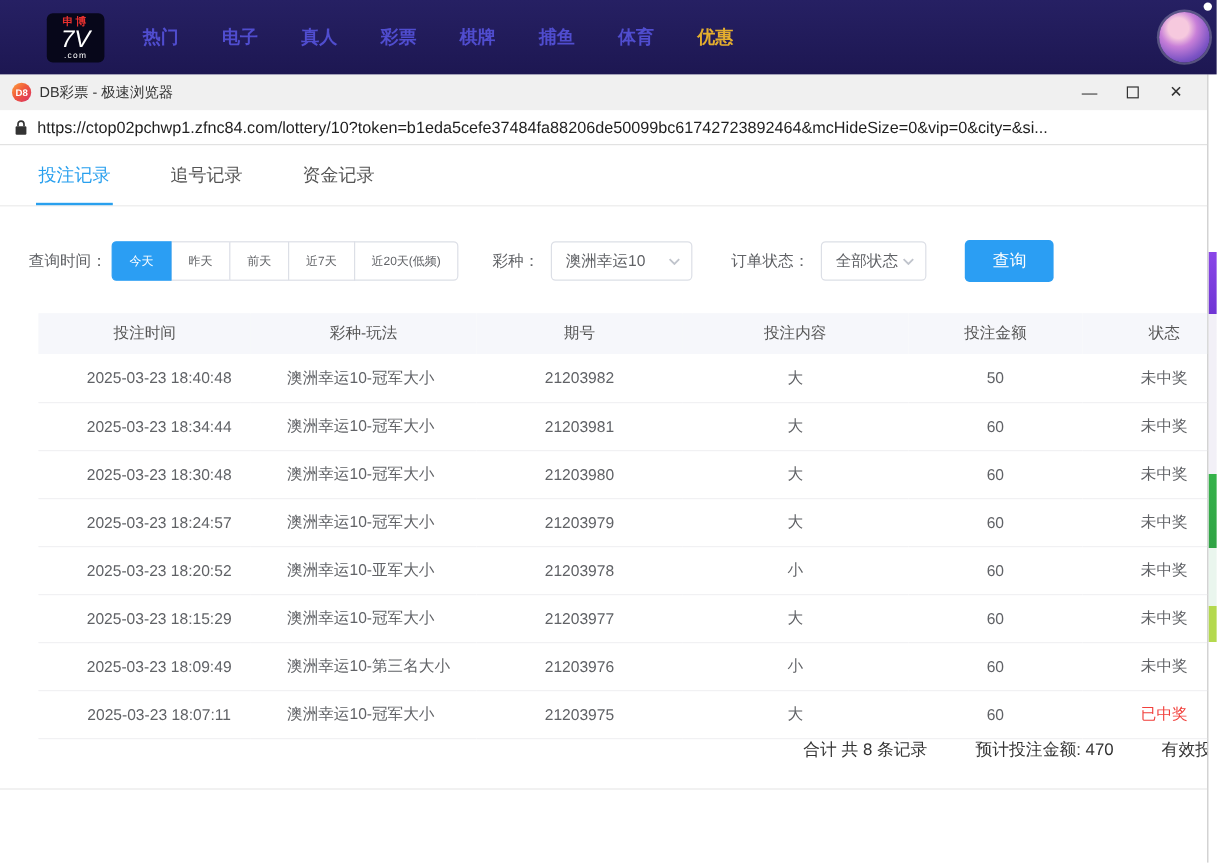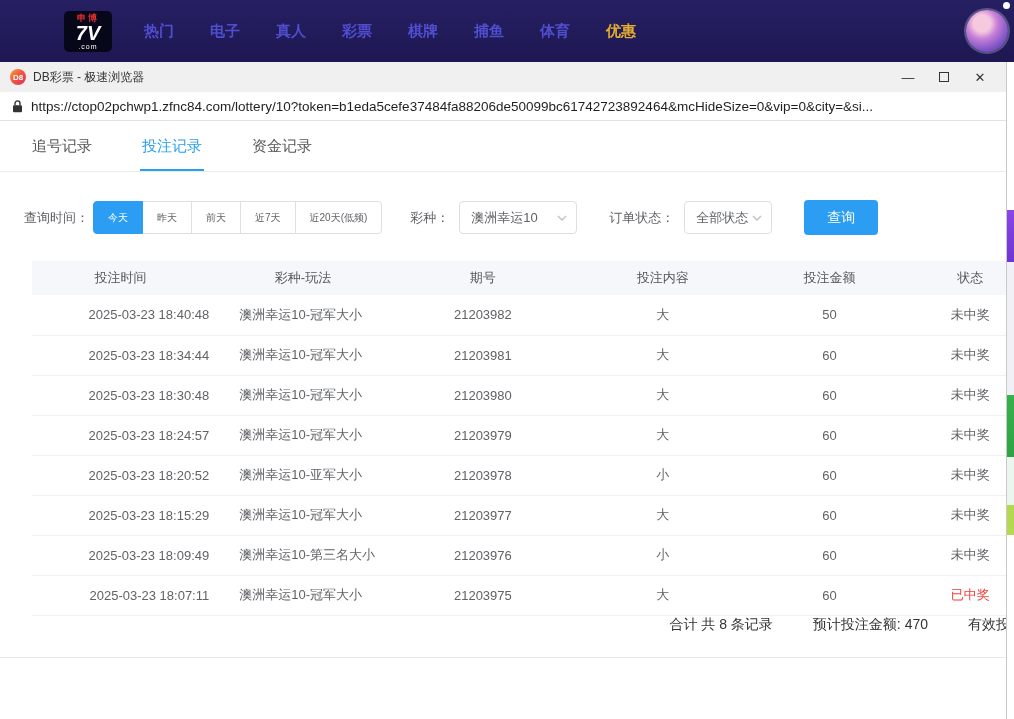--- a/index.html
+++ b/index.html
@@ -3,24 +3,24 @@
 <meta charset="utf-8">
 <style>
   * { margin:0; padding:0; box-sizing:border-box; }
   html,body { width:1014px; height:719px; overflow:hidden; background:#fff;
     font-family:"Liberation Sans","DejaVu Sans",sans-serif; position:relative; }
 
   
   .site-header { position:absolute; top:0; left:0; width:1014px; height:62px;
     background:linear-gradient(180deg,#262063 0%,#1d1752 100%);
     display:flex; align-items:center; z-index:5; }
-  .logo { margin-left:64px; width:48px; text-align:center; background:#07071a;
+  .logo { margin-left:39px; width:48px; text-align:center; background:#07071a;
     border-radius:5px; padding:3px 2px 2px; line-height:1; }
   .logo-top { color:#e8312f; font-size:9px; font-weight:bold; letter-spacing:2px; }
-  .logo-main { color:#fff; font-size:20px; font-weight:bold; font-style:italic; }
+  .logo-main { color:#fff; font-size:20px; font-weight:normal; font-style:italic; }
   .logo-suffix { color:#fff; font-size:7px; letter-spacing:1px; }
   .main-nav { display:flex; margin-left:32px; gap:36px; }
   .nav-item { color:#504dcf; font-size:15px; font-weight:bold; cursor:pointer; }
   .nav-item.gold { color:#e4ae2e; }
   .avatar { position:absolute; right:6px; top:10px; width:42px; height:42px;
     border-radius:50%; overflow:hidden;
     background:radial-gradient(circle at 38% 32%, #f6c9de 0 22%, #c77fd8 40%, #7b53c4 70%, #4d3693 100%);
     box-shadow:0 0 0 2px rgba(255,255,255,.25); }
   .avatar-dot { position:absolute; right:4px; top:2px; width:7px; height:7px;
     border-radius:50%; background:#fff; }
@@ -73,21 +73,21 @@
   
   table.bet-table { width:100%; border-collapse:collapse; margin-top:26px;
     table-layout:fixed;margin-left:32px; }
   .bet-table col:nth-child(1){width:170px;} .bet-table col:nth-child(2){width:180px;}
   .bet-table col:nth-child(3){width:165px;} .bet-table col:nth-child(4){width:180px;}
   .bet-table col:nth-child(5){width:140px;} .bet-table col:nth-child(6){width:130px;}
   .bet-table th { height:34px; background:#f6f7fb; font-weight:normal; color:#555;
     font-size:13px; text-align:center; }
   .bet-table td { height:40px; border-bottom:1px solid #f1f1f3; color:#606266;
     font-size:13px; text-align:center; }
-  .bet-table td:first-child { text-align:right; padding-left:24px; }
+  .bet-table td:first-child { text-align:center; padding-left:24px; }
   .bet-table td:nth-child(2) { text-align:left; padding-left:30px; }
   .bet-table td.won { color:#f1403c; }
 
   
   .summary-row { display:flex; justify-content:flex-end; 
     height:42px; gap:40px; font-size:14px; color:#333;
     border-bottom:1px solid #e8e8e8; white-space:nowrap; }
   .summary-row span:last-child { margin-right:-46px; }
 
   
@@ -142,22 +142,22 @@
 
   <div class="address-bar">
     <svg width="11" height="13" viewBox="0 0 11 13">
       <rect x="1" y="5.2" width="9" height="7" rx="1" fill="#333"></rect>
       <path d="M3 5.2 V3.4 a2.5 2.5 0 0 1 5 0 V5.2" fill="none" stroke="#333" stroke-width="1.4"></path>
     </svg>
     <span class="url-text">https://ctop02pchwp1.zfnc84.com/lottery/10?token=b1eda5cefe37484fa88206de50099bc61742723892464&amp;mcHideSize=0&amp;vip=0&amp;city=&amp;si...</span>
   </div>
 
   <div class="tabs-row">
+      <div class="tab active">投注记录</div>
       <div class="tab">追号记录</div>
-      <div class="tab active">投注记录</div>
       <div class="tab">资金记录</div>
     </div>
 
   <div class="filter-row">
     <span class="filter-label">查询时间：</span>
     <div class="time-group">
         <div class="time-btn active">今天</div>
         <div class="time-btn">昨天</div>
         <div class="time-btn">前天</div>
         <div class="time-btn">近7天</div>

